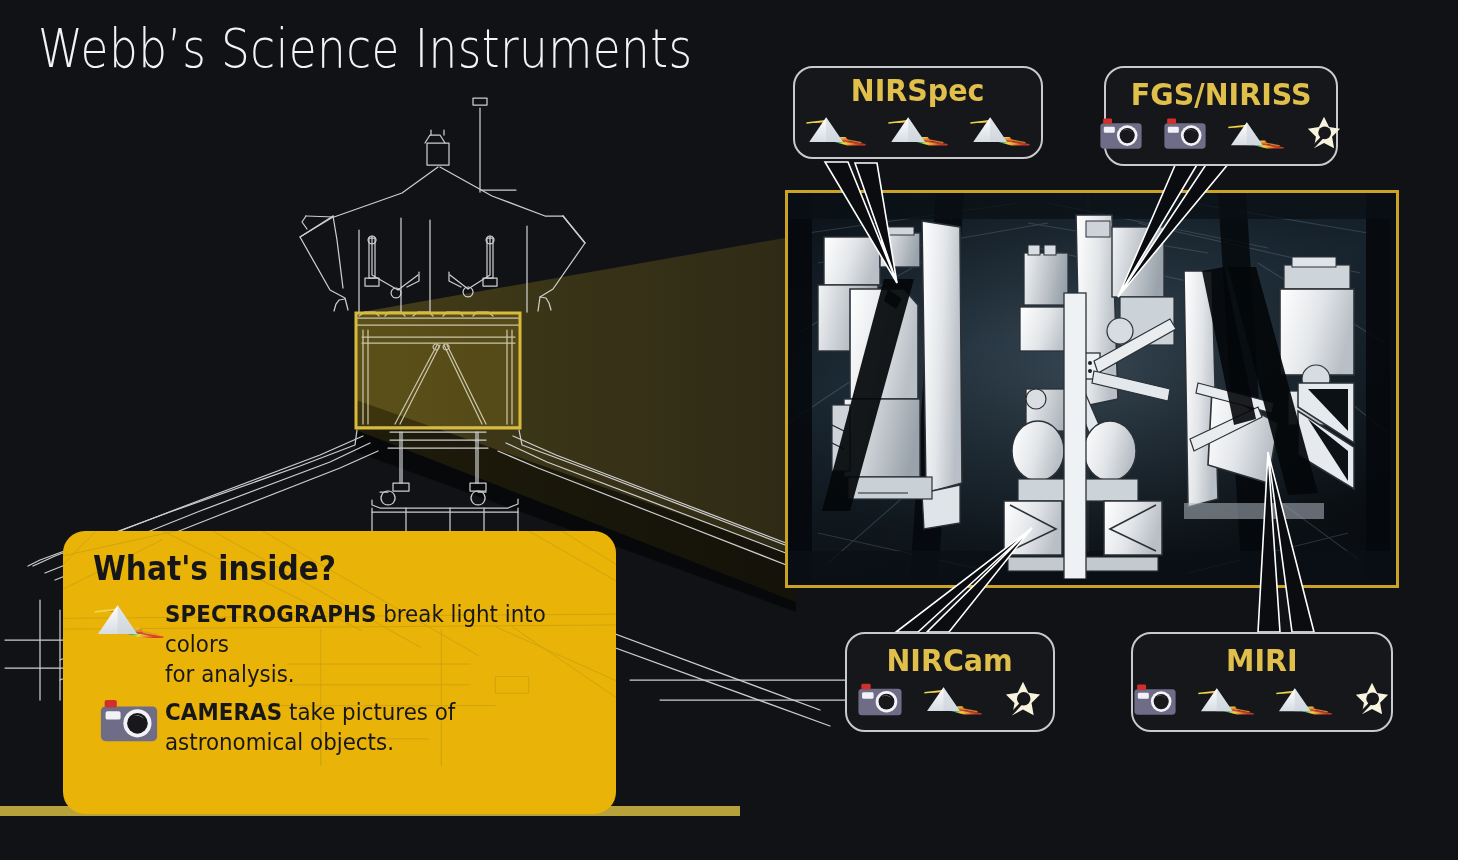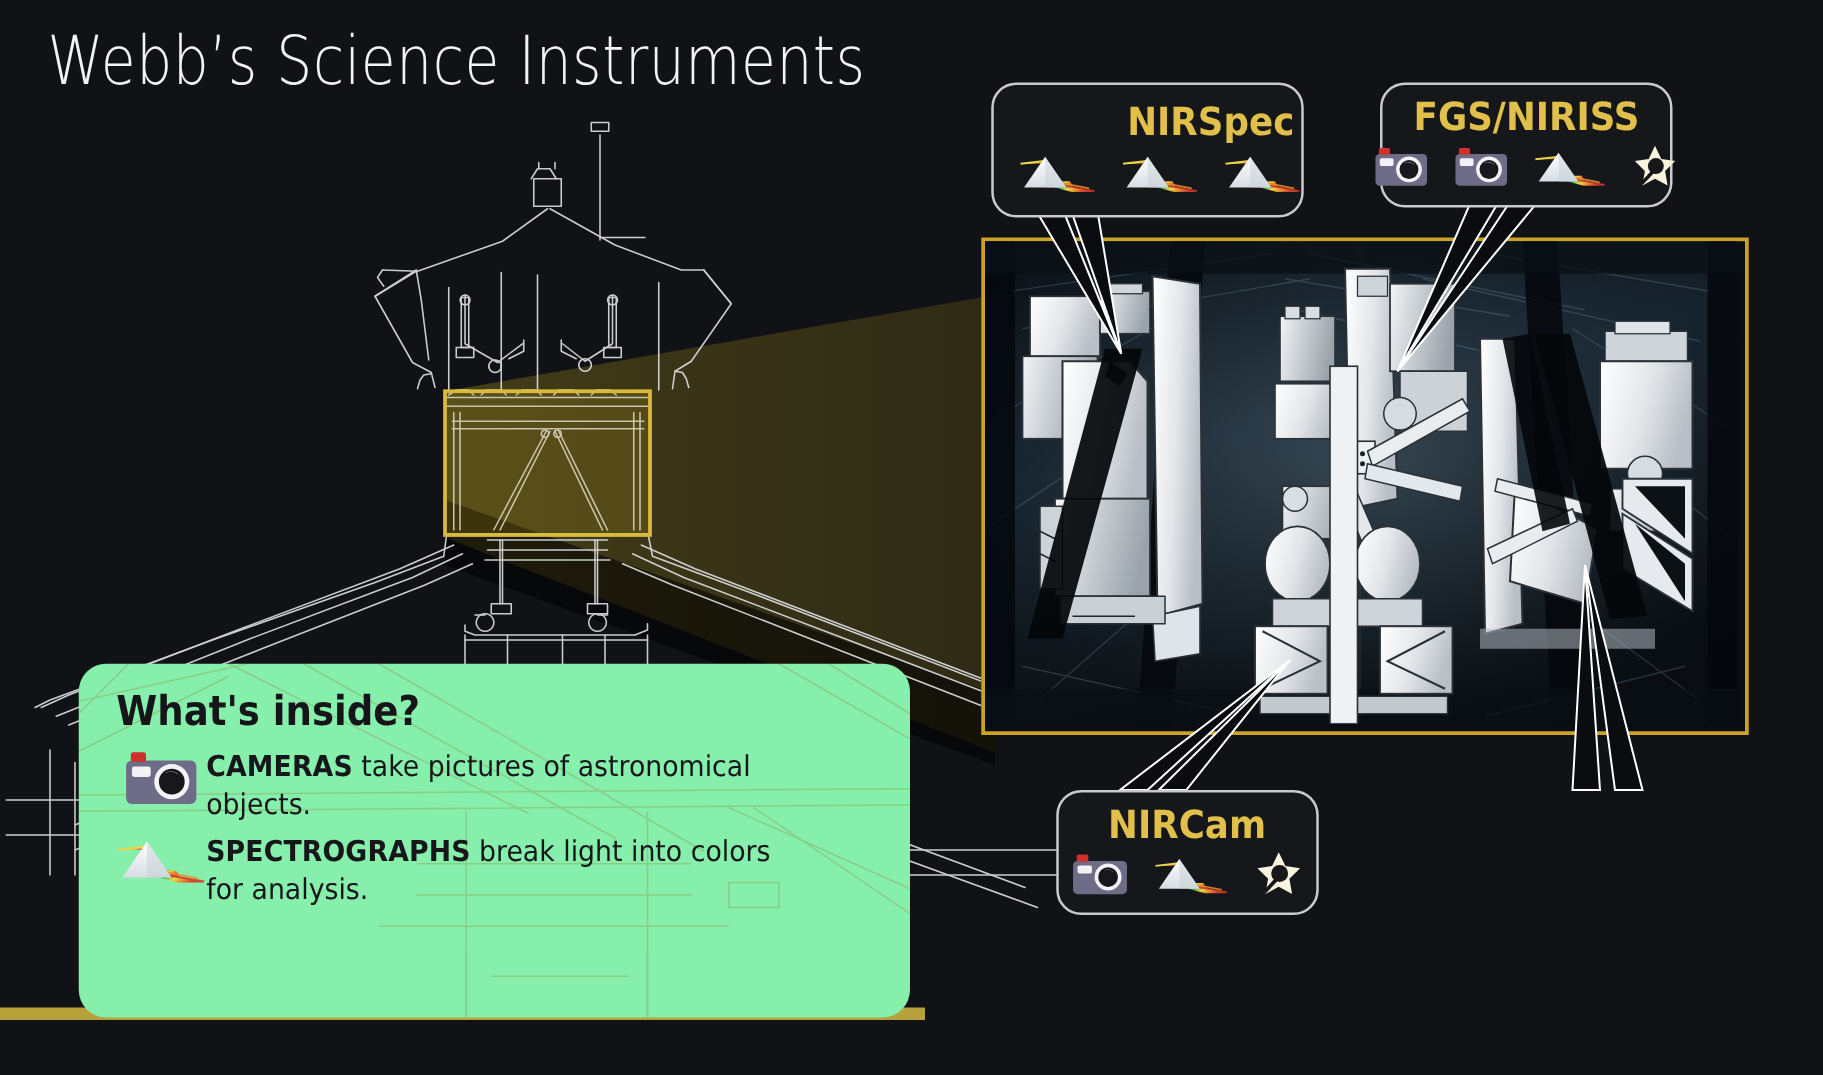--- a/index.html
+++ b/index.html
@@ -59,22 +59,22 @@
     margin-bottom:4px;
     white-space:nowrap;
   }
   .icon-row{display:flex;align-items:center;justify-content:center;gap:20px;height:40px;}
 
   
   .ic{display:block;}
 
   
   #legend{
-    position:absolute;left:63px;top:531px;width:665px;height:283px;
-    background:#86efac;
+    position:absolute;left:63px;top:531px;width:553px;height:283px;
+    background:#eab308;
     border-radius:22px;
     z-index:30;
     overflow:hidden;
   }
   #legend-inner{position:relative;z-index:2;padding:18px 26px 0 30px;box-sizing:border-box;}
   #legend-title{
     font-family:"DejaVu Sans", sans-serif;
     font-weight:bold;
     color:#16161a;
     font-size:33px;
@@ -394,21 +394,21 @@
     <polygon points="1176,163 1198,163 1118,297" fill="#0b0c10" stroke="#ffffff" stroke-width="1.6"></polygon>
     <polygon points="1207,163 1229,163 1118,297" fill="#0b0c10" stroke="#ffffff" stroke-width="1.6"></polygon>
 
     <polygon points="896,632 918,632 1032,528" fill="#0b0c10" stroke="#ffffff" stroke-width="1.6"></polygon>
     <polygon points="927,632 949,632 1032,528" fill="#0b0c10" stroke="#ffffff" stroke-width="1.6"></polygon>
 
     <polygon points="1258,632 1280,632 1268,452" fill="#0b0c10" stroke="#ffffff" stroke-width="1.6"></polygon>
     <polygon points="1292,632 1314,632 1268,452" fill="#0b0c10" stroke="#ffffff" stroke-width="1.6"></polygon>
   </svg>
 
-  <div class="callout" id="callout-nirspec" style="left:793px;top:66px;width:250px;height:108px;align-items:flex-end;">
+  <div class="callout" id="callout-nirspec" style="left:793px;top:66px;width:250px;height:93px;">
     <div class="callout-title">NIRSpec</div>
     <div class="icon-row">
       <svg class="ic" width="62" height="34" viewBox="0 0 88 48">
           <use href="#sym-prism"></use>
         </svg>
       <svg class="ic" width="62" height="34" viewBox="0 0 88 48">
           <use href="#sym-prism"></use>
         </svg>
       <svg class="ic" width="62" height="34" viewBox="0 0 88 48">
           <use href="#sym-prism"></use>
@@ -442,20 +442,37 @@
         </svg>
       <svg class="ic" width="60" height="33" viewBox="0 0 88 48">
           <use href="#sym-prism"></use>
         </svg>
       <svg class="ic" width="40" height="37" viewBox="0 0 56 52">
           <use href="#sym-corona"></use>
         </svg>
     </div>
   </div>
 
+  <div class="callout" id="callout-miri" style="left:1131px;top:632px;width:262px;height:100px;">
+    <div class="callout-title">MIRI</div>
+    <div class="icon-row">
+      <svg class="ic" width="44" height="33" viewBox="0 0 64 48">
+          <use href="#sym-camera"></use>
+        </svg>
+      <svg class="ic" width="58" height="32" viewBox="0 0 88 48">
+          <use href="#sym-prism"></use>
+        </svg>
+      <svg class="ic" width="58" height="32" viewBox="0 0 88 48">
+          <use href="#sym-prism"></use>
+        </svg>
+      <svg class="ic" width="38" height="35" viewBox="0 0 56 52">
+          <use href="#sym-corona"></use>
+        </svg>
+    </div>
+  </div>
 
   <div id="legend">
     <svg id="legend-wire" viewBox="0 0 665 283">
       <g stroke="#8e7b24" stroke-width="1.2" fill="none" opacity="0.9">
         <path d="M0,30 L180,-10 M0,70 L120,10 M40,0 L0,40"></path>
         <path d="M120,0 L360,120 M180,0 L430,140 M240,0 L500,150"></path>
         <path d="M0,105 L665,100 M0,118 L665,113"></path>
         <path d="M310,118 L310,283 M455,118 L455,283"></path>
         <path d="M270,160 L490,160 M270,185 L490,185"></path>
         <path d="M240,210 L520,210"></path>
@@ -465,33 +482,33 @@
         <path d="M560,0 L665,60 M600,0 L665,40"></path>
         <path d="M520,175 L560,175 l0,20 l-40,0 z"></path>
       </g>
     </svg>
 
     <div id="legend-inner">
       <div id="legend-title">What's inside?</div>
 
       <div class="legend-row">
         <div class="legend-ico">
-          <svg width="60" height="45" viewBox="0 0 64 48">
-              <use href="#sym-camera"></use>
-            </svg>
-        </div>
-        <div class="legend-txt"><b>CAMERAS</b><span> take pictures of astronomical objects.</span></div>
-      </div>
-
-      <div class="legend-row">
-        <div class="legend-ico">
           <svg width="72" height="40" viewBox="0 0 88 48">
               <use href="#sym-prism"></use>
             </svg>
         </div>
         <div class="legend-txt"><b>SPECTROGRAPHS</b><span> break light into colors
 for analysis.</span></div>
       </div>
 
+      <div class="legend-row">
+        <div class="legend-ico">
+          <svg width="60" height="45" viewBox="0 0 64 48">
+              <use href="#sym-camera"></use>
+            </svg>
+        </div>
+        <div class="legend-txt"><b>CAMERAS</b><span> take pictures of astronomical objects.</span></div>
+      </div>
+
     </div>
   </div>
 
 </div>
 
 </body></html>

